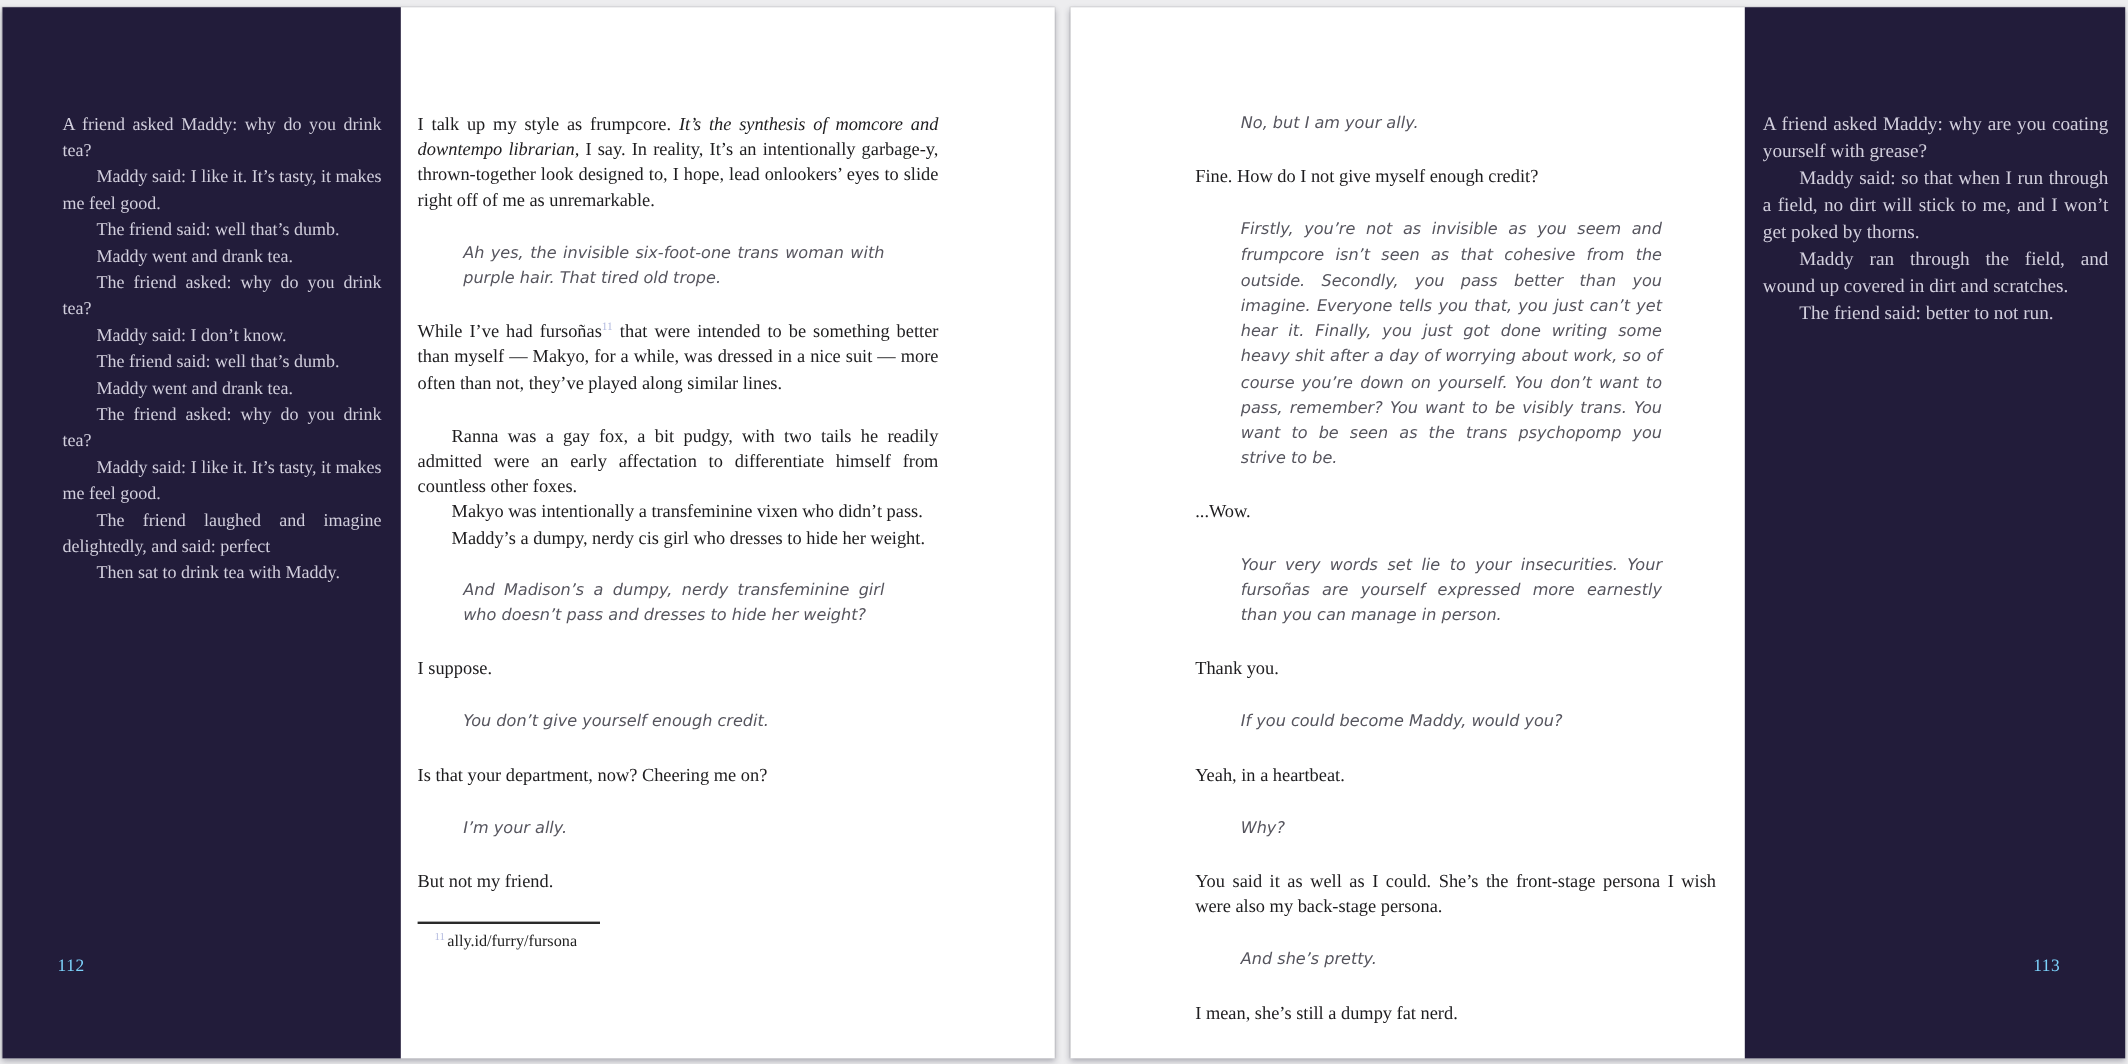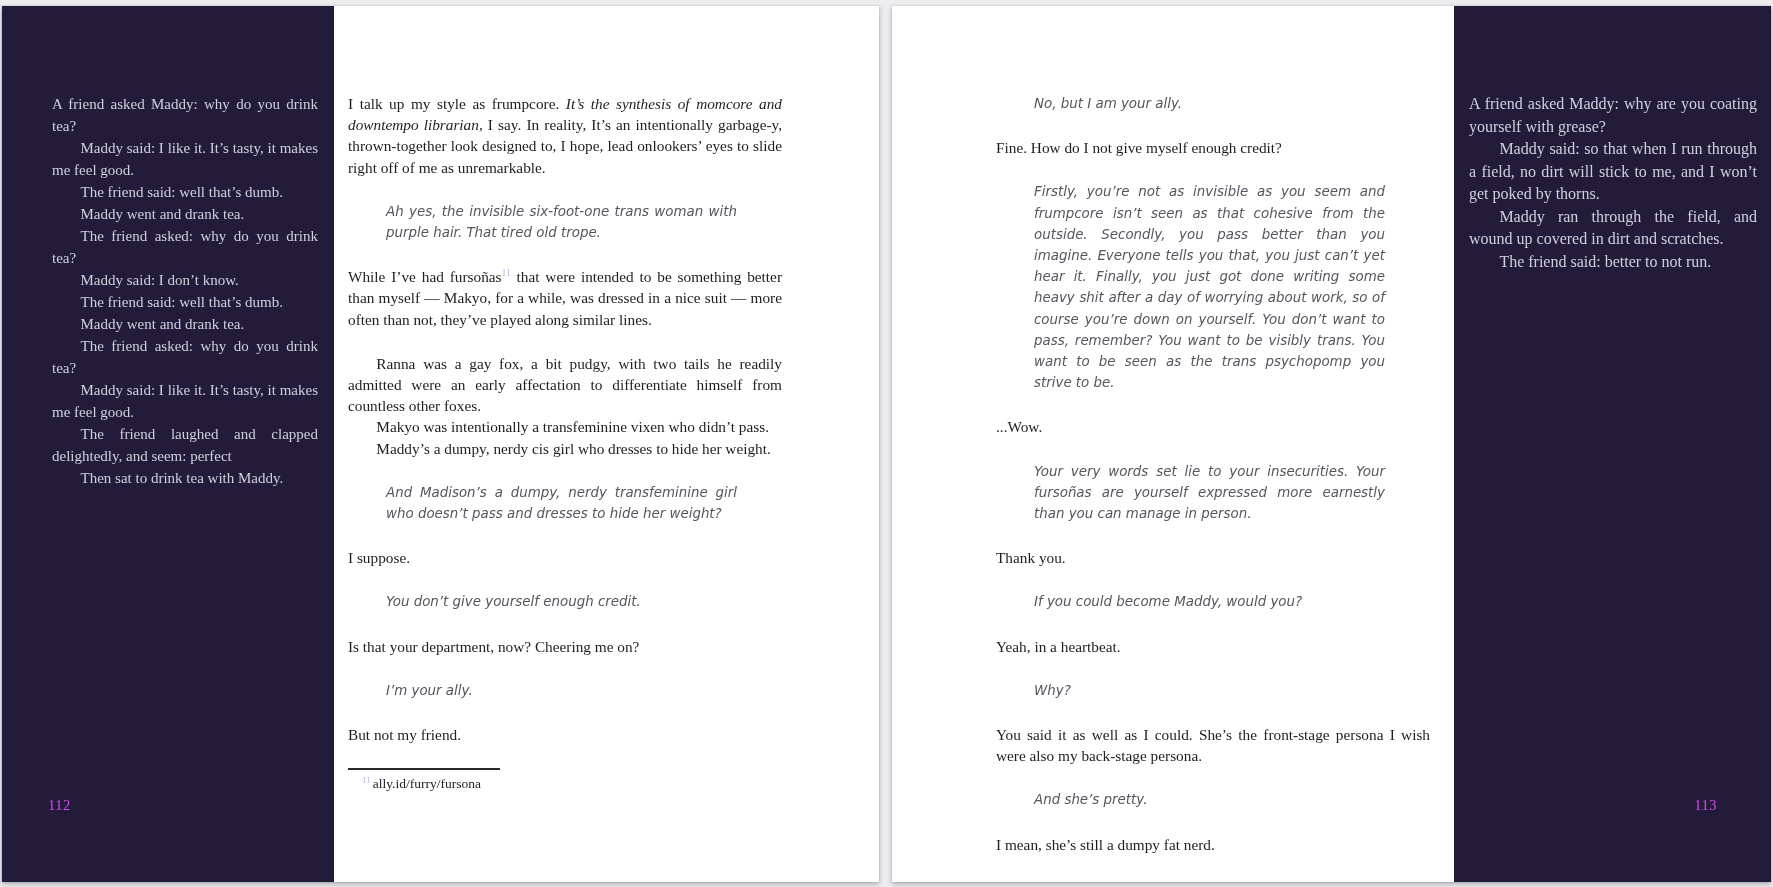--- a/index.html
+++ b/index.html
@@ -36,21 +36,21 @@
 
   .sb-story p{
     text-align:justify;
     font-size:15px;line-height:22px;
   }
   .right-sb .sb-story p{font-size:16px;line-height:22.5px;}
   .sb-story p.indent{text-indent:1.9em;}
 
   .pageno{
     position:absolute;top:791px;
-    font-size:14.5px;color:#d946ef;letter-spacing:.5px;
+    font-size:14.5px;color:#7dd3fc;letter-spacing:.5px;
   }
   .left-no{left:46px;}
   .right-no{right:54px;}
 
   .main-col{position:absolute;top:87px;width:434px;}
   .left-main{left:346px;}
   .right-main{left:104px;}
 
   .flow p{text-align:justify;}
   .flow p.body{
@@ -97,21 +97,21 @@
           <p>A friend asked Maddy: why do you drink tea?</p>
           <p class="indent">Maddy said: I like it. It’s tasty, it makes me feel good.</p>
           <p class="indent">The friend said: well that’s dumb.</p>
           <p class="indent">Maddy went and drank tea.</p>
           <p class="indent">The friend asked: why do you drink tea?</p>
           <p class="indent">Maddy said: I don’t know.</p>
           <p class="indent">The friend said: well that’s dumb.</p>
           <p class="indent">Maddy went and drank tea.</p>
           <p class="indent">The friend asked: why do you drink tea?</p>
           <p class="indent">Maddy said: I like it. It’s tasty, it makes me feel good.</p>
-          <p class="indent">The friend laughed and clapped delightedly, and seem: perfect</p>
+          <p class="indent">The friend laughed and imagine delightedly, and said: perfect</p>
           <p class="indent">Then sat to drink tea with Maddy.</p>
         </div>
       <div class="pageno left-no">112</div>
     </div>
     <div class="main-col left-main">
       <div class="flow">
           <p class="body"><span>I talk up my style as frumpcore. </span><em>It’s the synthesis of momcore and downtempo librarian,</em><span> I say. In reality, It’s an intentionally garbage-y, thrown-together look designed to, I hope, lead onlookers’ eyes to slide right off of me as unremarkable.</span></p>
           <p class="quote"><span>Ah yes, the invisible six-foot-one trans woman with purple hair. That tired old trope.</span></p>
           <p class="body"><span>While I’ve had fursoñas</span><sup class="fn-ref">11</sup><span> that were intended to be something better than myself — Makyo, for a while, was dressed in a nice suit — more often than not, they’ve played along similar lines.</span></p>
           <p class="body indent"><span>Ranna was a gay fox, a bit pudgy, with two tails he readily admitted were an early affectation to differentiate himself from countless other foxes.</span></p>

